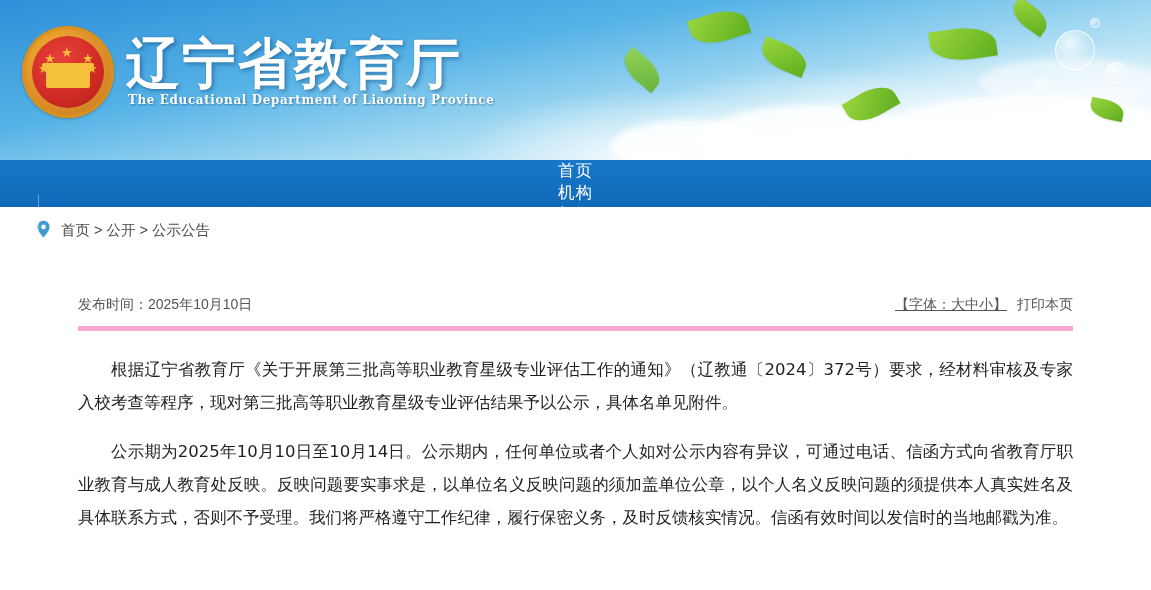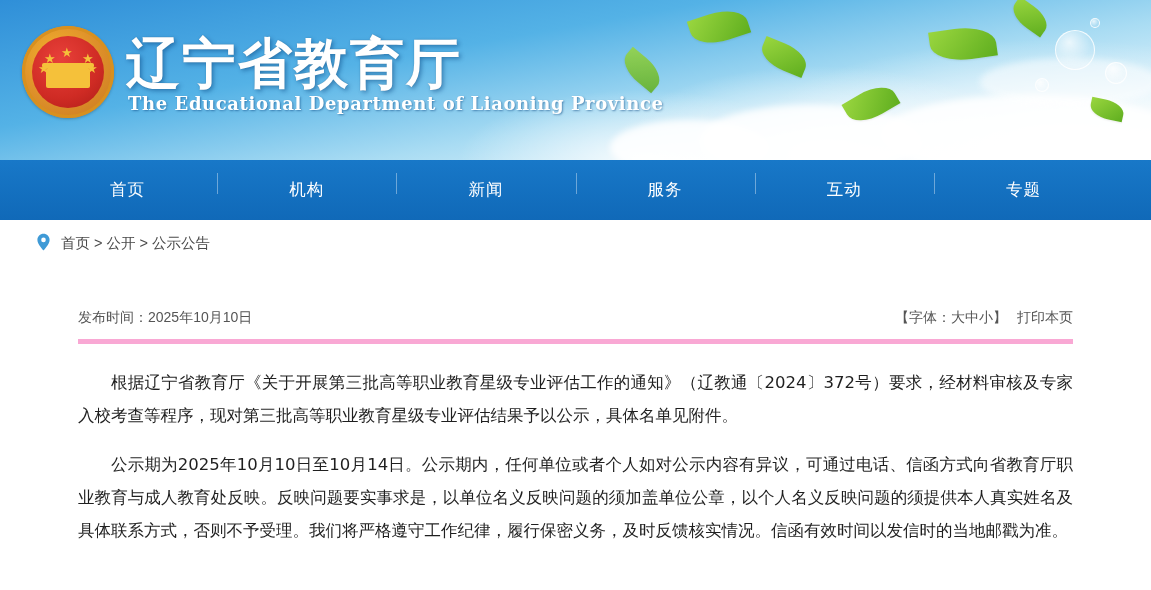--- a/index.html
+++ b/index.html
@@ -109,34 +109,35 @@
     font-size: 54px;
     letter-spacing: 2px;
     color: #ffffff;
     text-shadow: 2px 2px 4px rgba(0,60,120,0.45), 0 0 1px rgba(0,0,0,0.3);
   }
   .title-en {
     position: absolute;
     left: 128px; top: 93px;
     font-family: "DejaVu Serif", "Liberation Serif", serif;
     font-weight: bold;
-    font-size: 18px;
+    font-size: 12px;
     letter-spacing: 0.6px;
     color: #ffffff;
     text-shadow: 1px 1px 2px rgba(0,60,120,0.5);
   }
 
   
   .navbar {
     width: 1151px;
-    height: 60px;
+    height: 47px;
     background: linear-gradient(180deg, #1878c8 0%, #1069b8 100%);
     display: flex;
     align-items: stretch;
     padding: 0 38px;
+    flex-direction: column;
   }
   .nav-item {
     flex: 1;
     display: flex;
     align-items: center;
     justify-content: center;
     color: #ffffff;
     font-size: 16.5px;
     letter-spacing: 1px;
     position: relative;
@@ -193,21 +194,21 @@
     color: #555;
     padding-left: 0px;
   }
   .meta-right {
     font-size: 14px;
     color: #555;
     display: flex;
     align-items: center;
     gap: 0px;
   }
-  .font-ctl { color: #555; }
+  .font-ctl { color: #555; text-decoration: underline; }
   .print-link { margin-left: 10px; cursor: pointer; color: #555; }
 
   .body-text {
     margin-top: 22px;
     font-family: "DejaVu Sans", "Liberation Sans", sans-serif;
     font-size: 16.5px;
     line-height: 33px;
     color: #1f1f1f;
     text-align: justify;
   }

